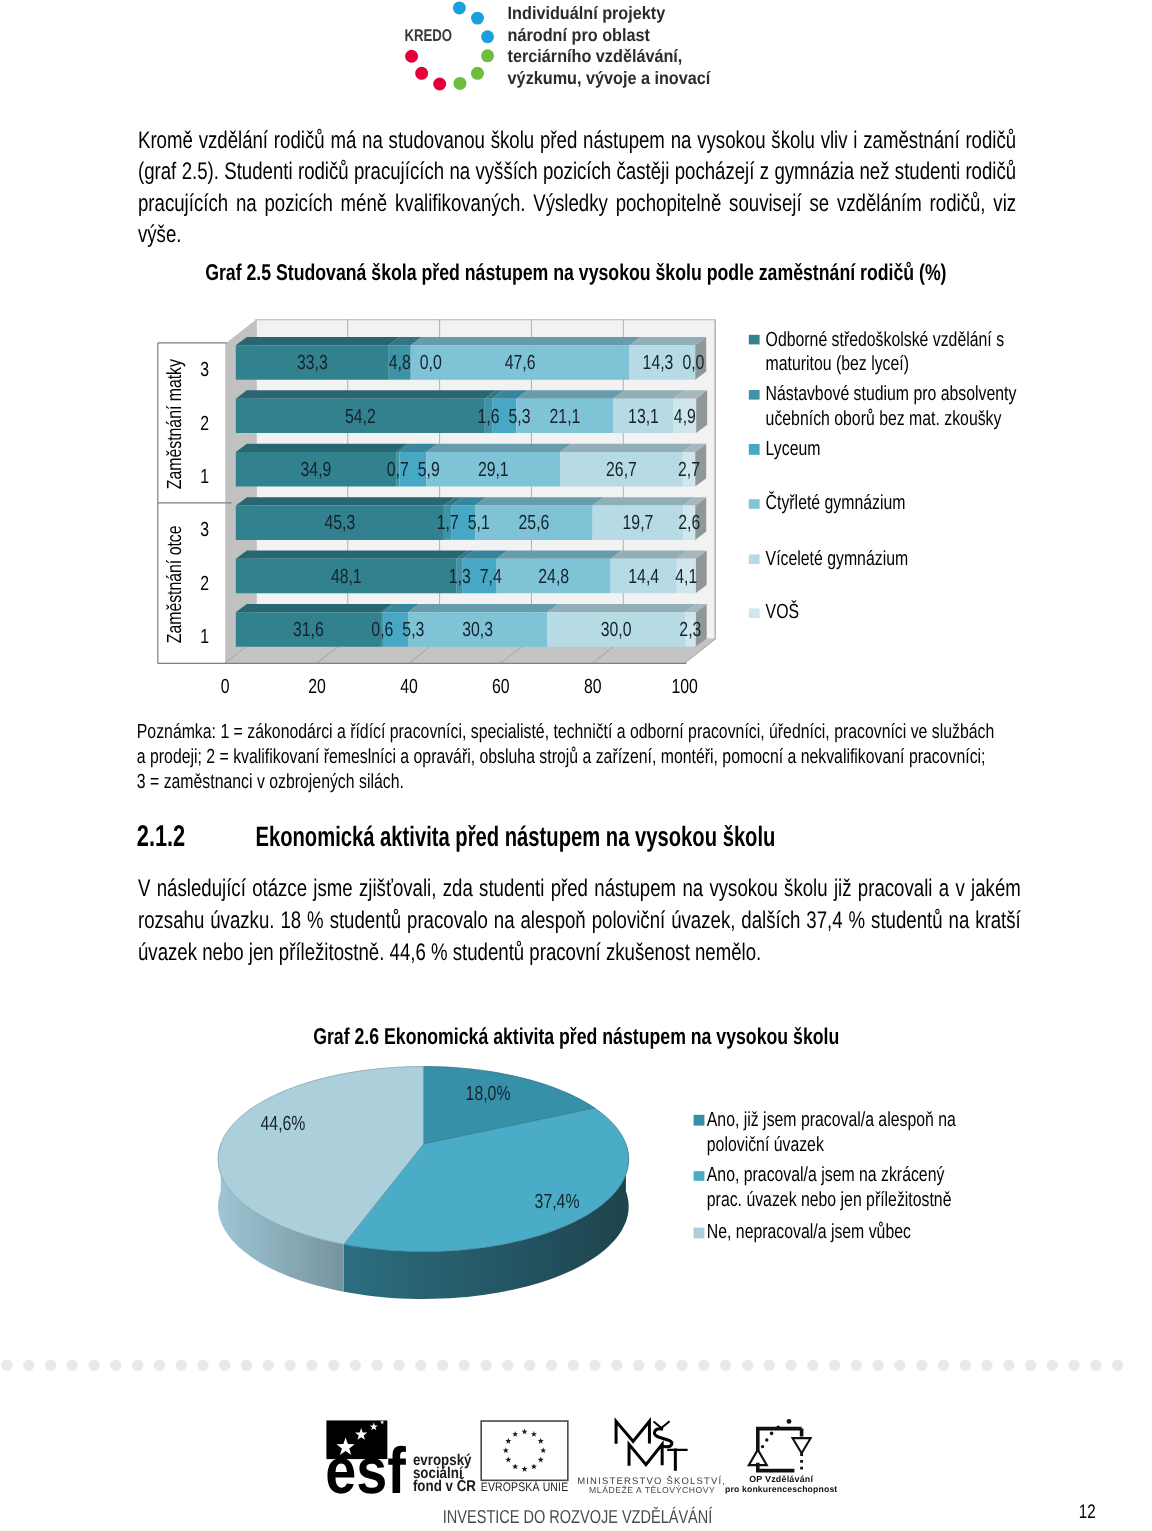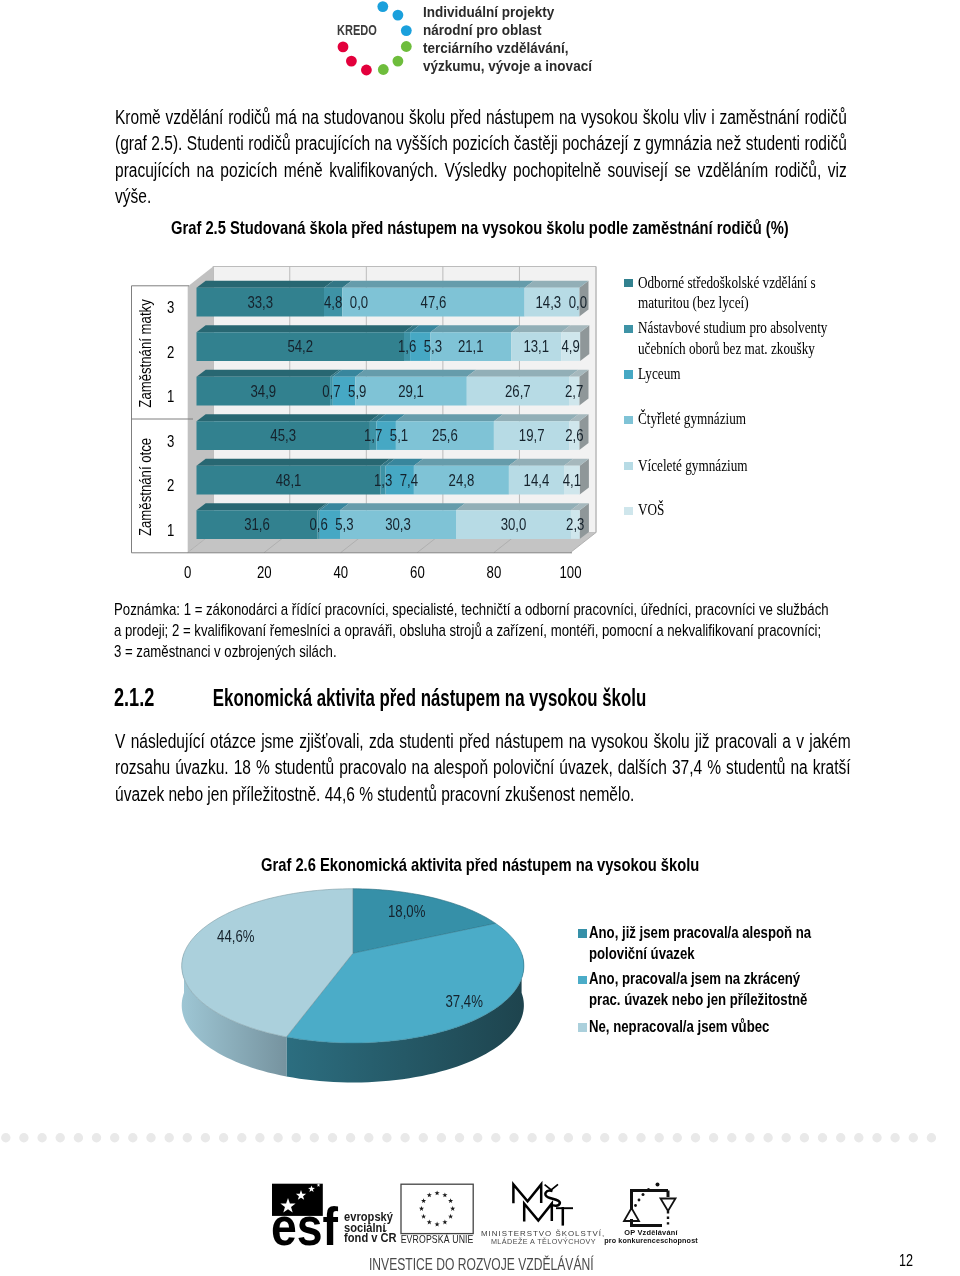--- a/index.html
+++ b/index.html
@@ -15,26 +15,26 @@
   .para{font-size:20px;line-height:26.5px;text-align:justify;color:#000;}
   #p1{left:115px;top:103.5px;width:943px;}
   #graf25title{left:171px;top:217px;width:900px;font-size:19px;font-weight:bold;white-space:nowrap;}
   #note{left:114px;top:598.5px;width:925px;font-size:17px;line-height:21.4px;text-align:left;}
   #h212{left:114.3px;top:683px;font-size:23.4px;font-weight:bold;white-space:nowrap;transform:scaleX(0.72);transform-origin:0 0;}
   #h212 .num{display:inline-block;width:137.3px;font-size:25.2px;}
   #p2{left:115px;top:727.5px;width:948px;}
   #graf26title{left:261px;top:854px;font-size:19px;font-weight:bold;white-space:nowrap;}
 
   
-  #legend25{left:624px;top:250px;width:320px;height:320px;font-family:Liberation Serif, serif;}
+  #legend25{left:624px;top:250px;width:320px;height:320px;}
   .lgitem{position:absolute;left:0;width:320px;}
   .lgsw{position:absolute;left:0;top:0px;width:8.6px;height:8.6px;}
   .lgtx{position:absolute;left:13.6px;top:-6.3px;width:290px;font-size:17px;line-height:20.4px;color:#000;transform:scaleX(0.776);transform-origin:0 0;white-space:pre-line;}
 
-  #legend26{left:578.4px;top:920px;width:320px;height:140px;font-weight:bold;}
+  #legend26{left:578.4px;top:920px;width:320px;height:140px;}
   .lg2item{position:absolute;left:0;width:320px;}
   .lg2sw{position:absolute;left:0;top:0px;width:8.8px;height:8.8px;}
   .lg2tx{position:absolute;left:11px;top:-6.3px;width:290px;font-size:17px;line-height:20.9px;color:#000;transform:scaleX(0.776);transform-origin:0 0;white-space:pre-line;}
 
   
   #dots{left:0px;top:1131px;width:960px;height:14px;}
   #pageno{left:899px;top:1250.5px;font-size:16.3px;color:#000;transform:scaleX(0.776);transform-origin:0 0;}
   #investice{left:368.8px;top:1256px;font-size:15.6px;color:#4a4a4a;transform:scaleX(0.776);transform-origin:0 0;white-space:nowrap;}
 </style>
 </head>

